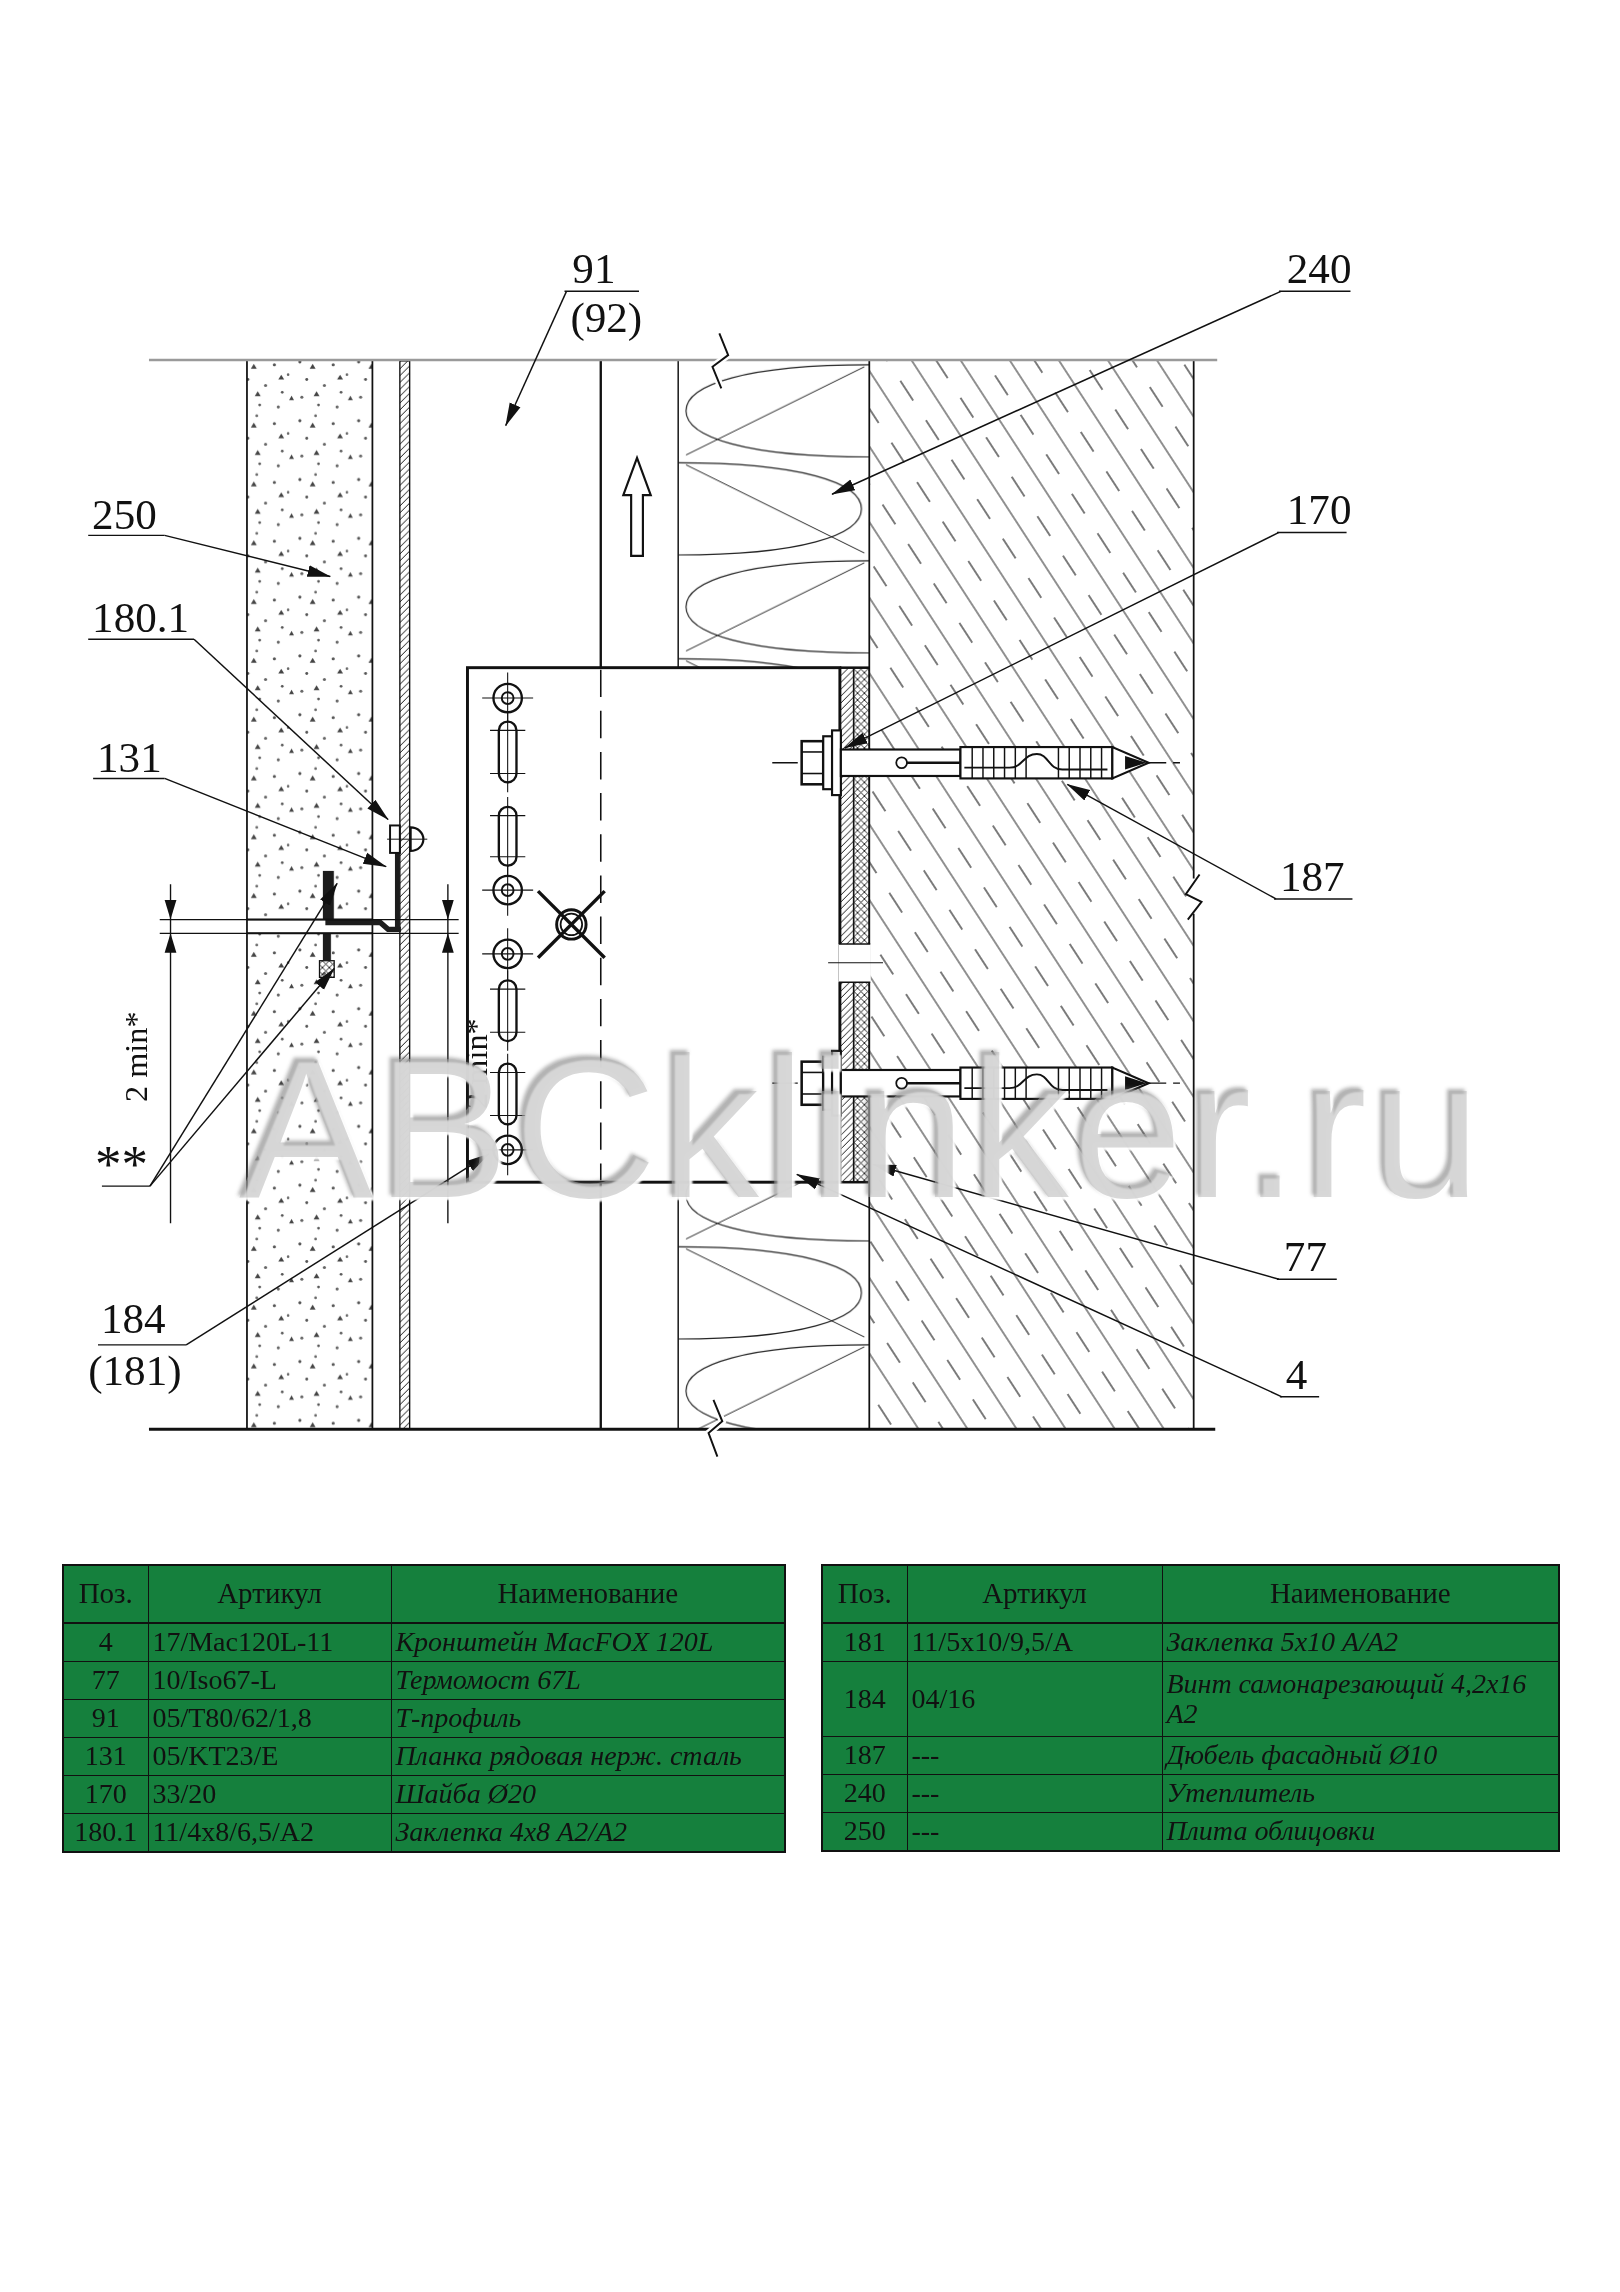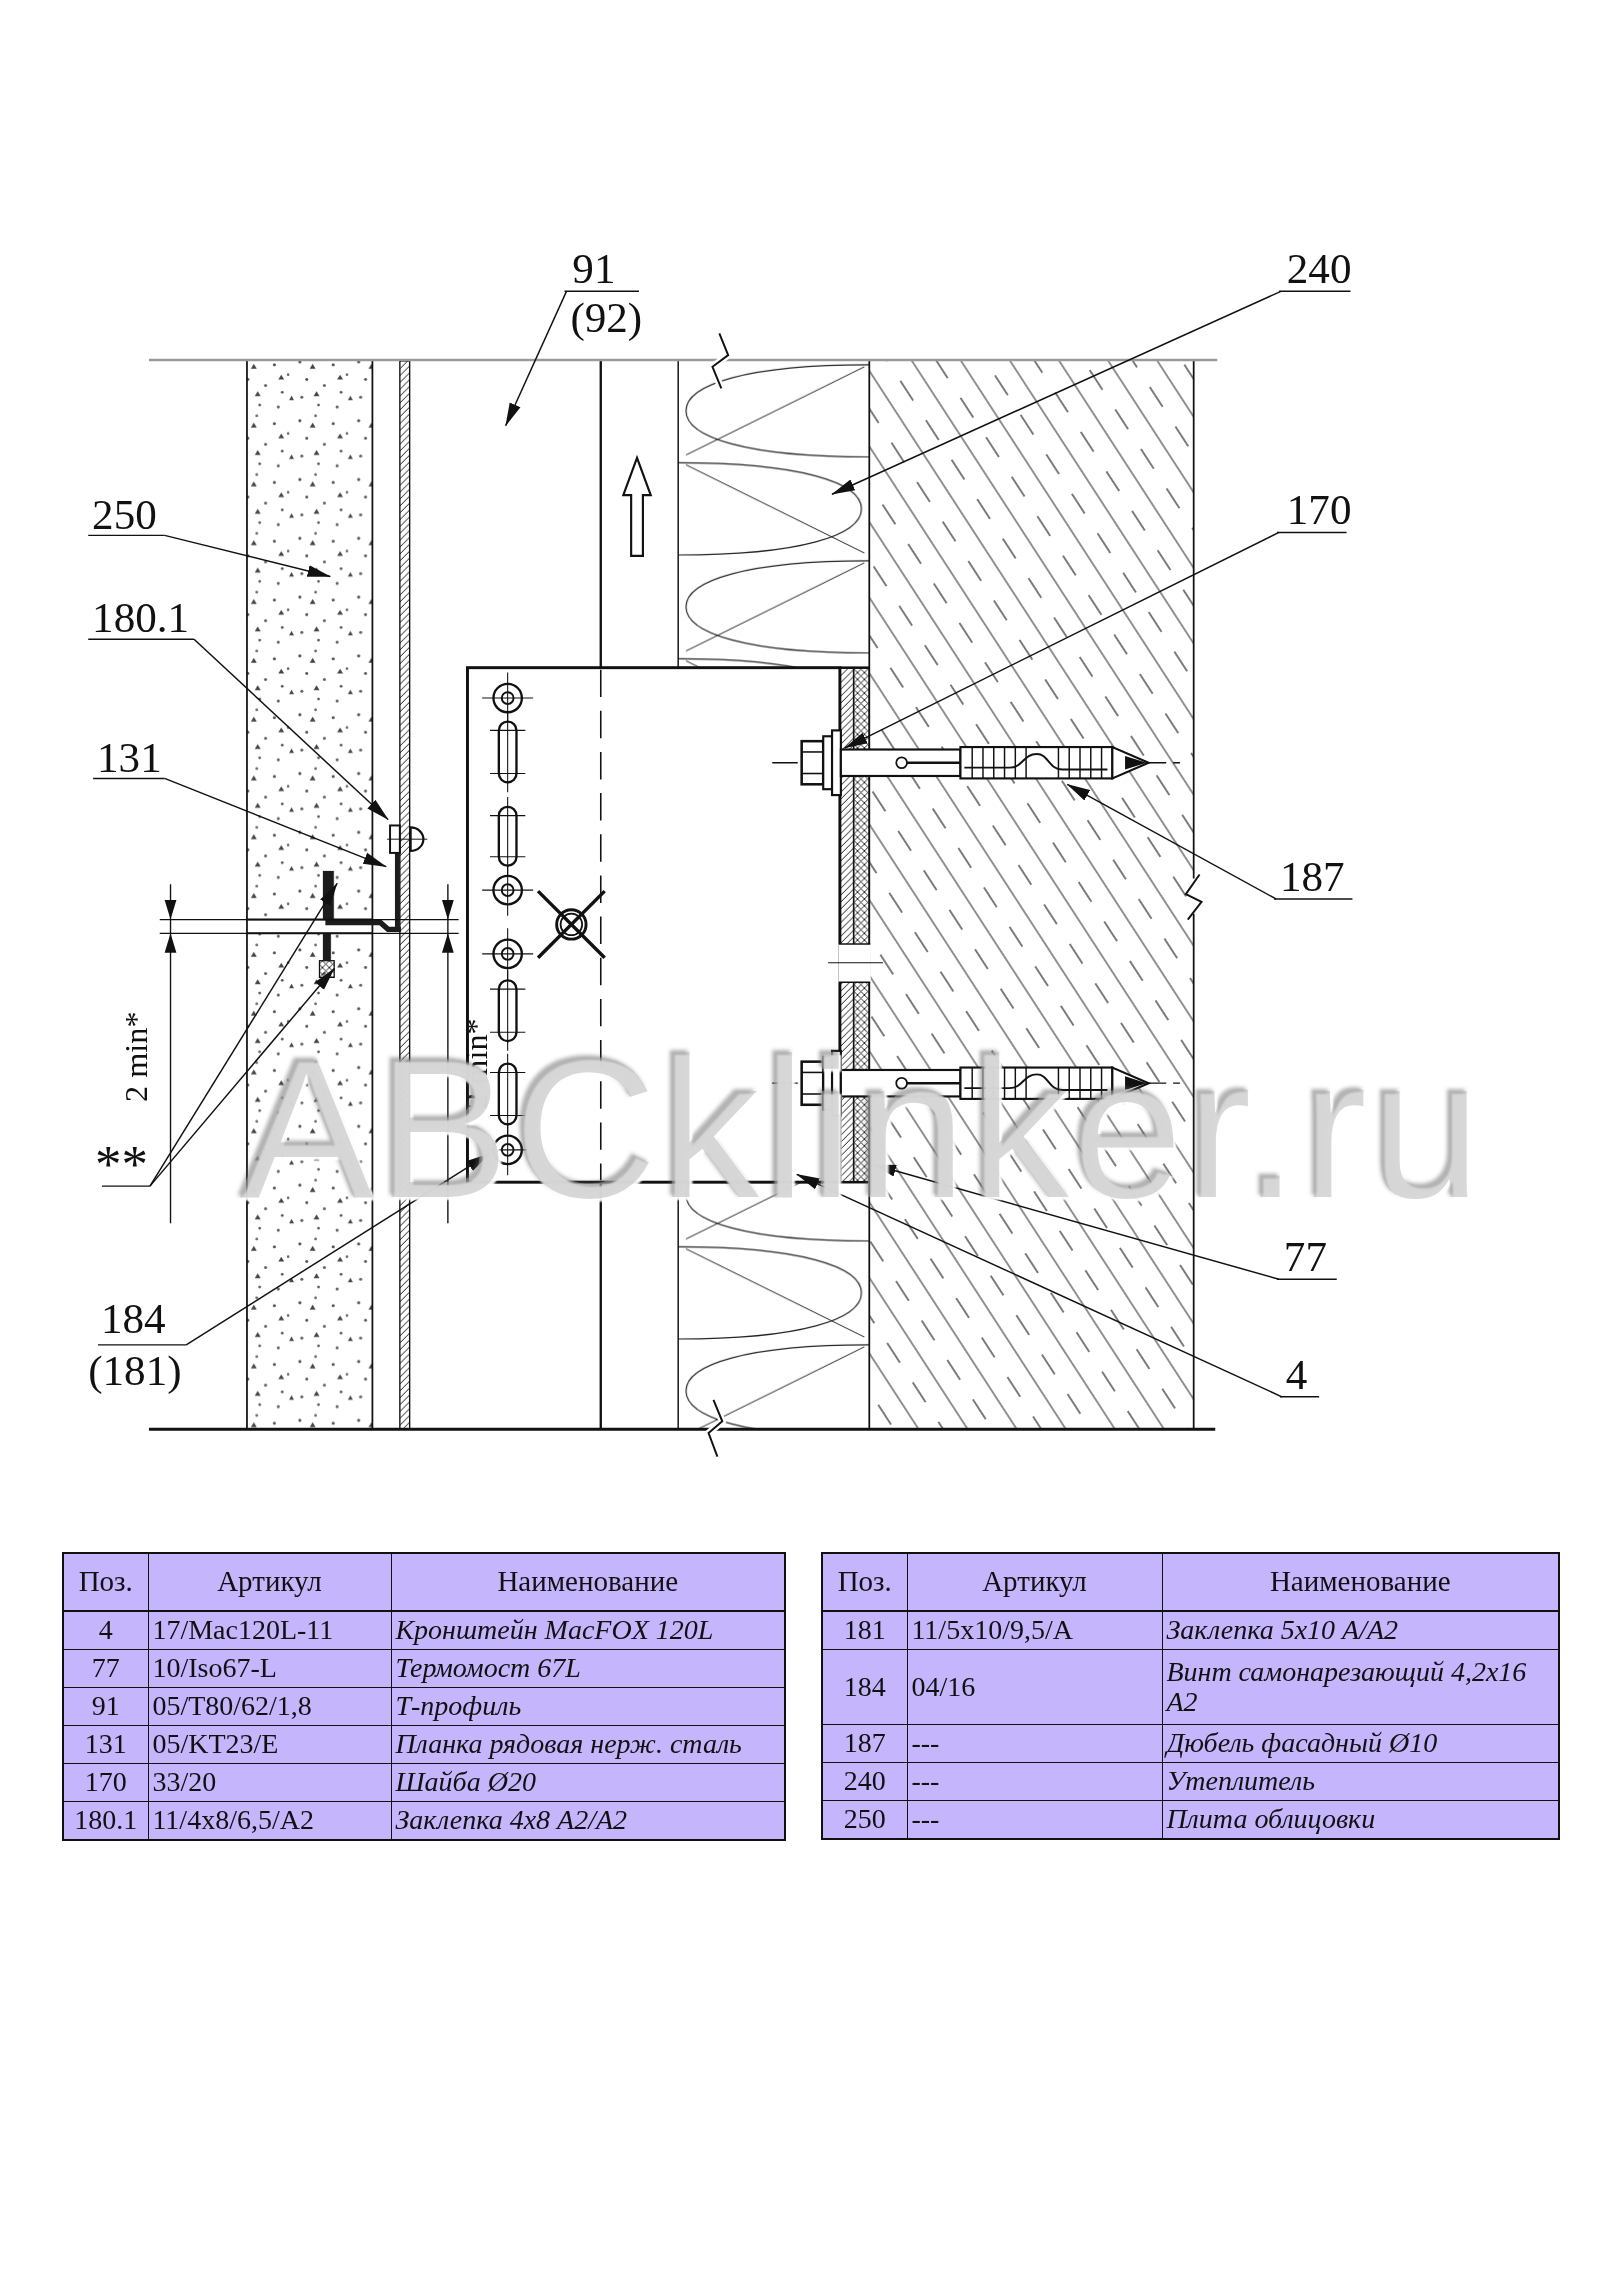--- a/index.html
+++ b/index.html
@@ -6,22 +6,22 @@
   .page{position:relative;width:1620px;height:2293px;background:#fff;overflow:hidden;
         font-family:"Liberation Serif","DejaVu Serif",serif;}
   svg text{font-family:"Liberation Serif","DejaVu Serif",serif;fill:#111;}
   .co{font-size:44px;}
   .stars{font-size:54px;}
   .dim{font-size:33px;}
   .watermark{position:absolute;left:239px;top:1027px;font-size:201px;line-height:1;
       letter-spacing:2px;color:rgba(178,178,178,.5);white-space:nowrap;pointer-events:none;
       text-shadow:2.9px 2.9px 2px rgba(255,255,255,.95), -2px -2px 3.9px rgba(90,90,90,.45);
       font-family:Liberation Sans, sans-serif;z-index:5;}
-  table.parts{position:absolute;border-collapse:collapse;table-layout:fixed;background:#c4b5fd;
-      border:2.9px solid #111;}
+  table.parts{position:absolute;border-collapse:collapse;table-layout:fixed;background:#15803d;
+      border:2.9px solid #111;margin-top:12px;}
   table.parts th,table.parts td{border:1.6px solid #111;font-size:28px;color:#111;
       padding:0 3.9px;line-height:1.08;overflow:hidden;font-weight:normal;}
   table.parts thead th{border-bottom:2.9px solid #111;height:56px;font-size:29px;text-align:center;}
   table.parts td{height:37px;}
   table.parts tr.tall td{height:74px;}
   td.c-pos{text-align:center;}
   td.c-art{padding-left:11.8px;}
   td.c-name{padding-left:13.7px;font-style:italic;}
   #t-left{left:62px;top:1552px;width:722px;}
   #t-right{left:821px;top:1552px;width:737px;}

